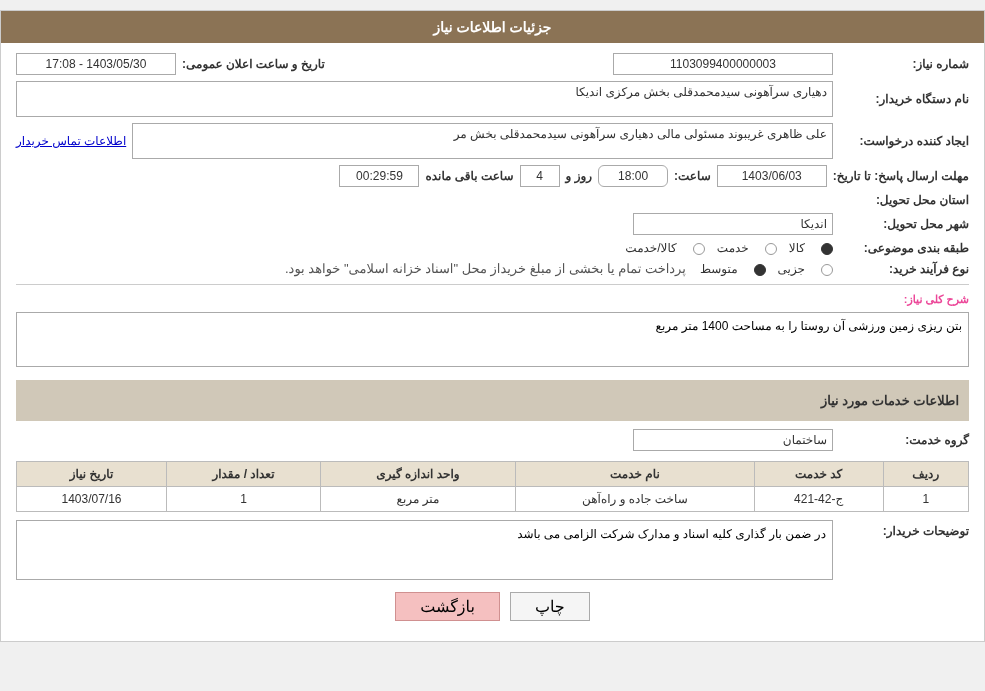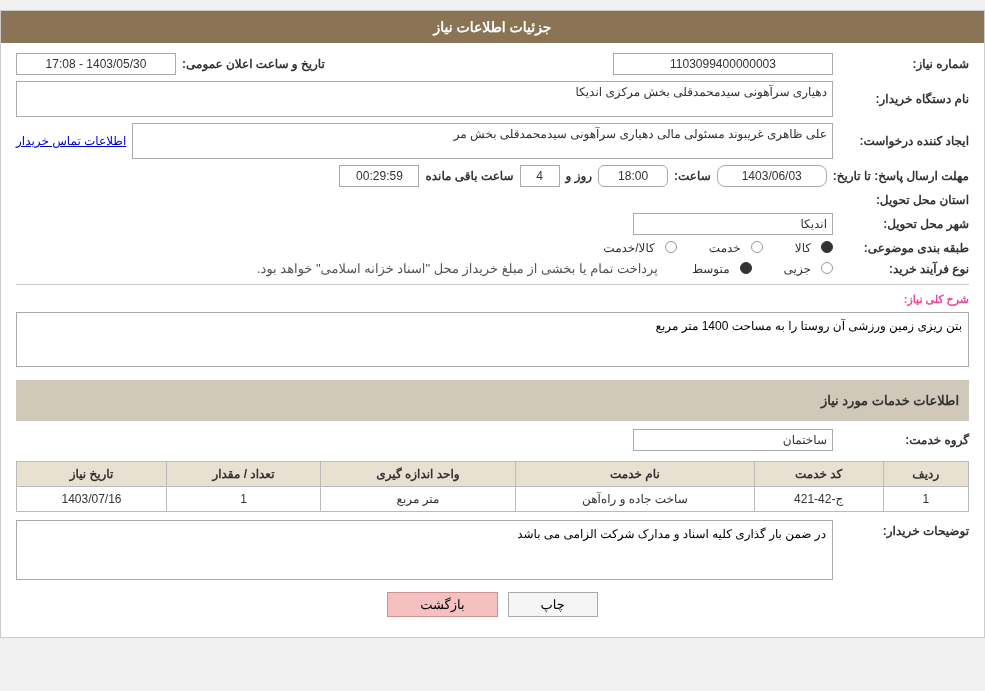--- a/index.html
+++ b/index.html
@@ -68,23 +68,22 @@
       text-align: right;
     }
     .radio-group {
       display: flex;
       gap: 12px;
       align-items: center;
       direction: rtl;
     }
     .radio-item {
       display: flex;
-      align-items: flex-start;
-      gap: 10px;
-      margin-left: 20px;
+      align-items: flex-end;
+      gap: 16px;
     }
     .radio-circle {
       width: 12px;
       height: 12px;
       border-radius: 50%;
       border: 1px solid #999;
       background: #fff;
       display: inline-block;
     }
     .radio-circle.selected {
@@ -141,26 +140,26 @@
       font-size: 12px;
       resize: none;
     }
     .footer-buttons {
       display: flex;
       justify-content: center;
       gap: 10px;
       margin: 12px 0 10px 0;
     }
     .btn {
-      padding: 4px 32px;
+      padding: 4px 24px;
       border: 1px solid #aaa;
       background: #f5f5f5;
       cursor: pointer;
       font-family: Tahoma, Arial, sans-serif;
-      font-size: 13px;
+      font-size: 16px;
     }
     .btn-print {
       background: #f5f5f5;
     }
     .btn-back {
       background: #f5c0c0;
       border-color: #d09090;
     }
     .inline-label {
       font-weight: bold;
@@ -200,21 +199,21 @@
     </div>
 
     <div class="row-flex">
       <span class="label">ایجاد کننده درخواست:</span>
       <div class="input-box-wide">علی ظاهری غریبوند مسئولی مالی  دهیاری سرآهونی سیدمحمدقلی بخش مر</div>
       <span class="contact-link">اطلاعات تماس خریدار</span>
     </div>
 
     <div class="row-flex">
       <span class="label">مهلت ارسال پاسخ: تا تاریخ:</span>
-      <div class="input-box" style="min-width:110px; text-align:center;border-radius:8px;">1403/06/03</div>
+      <div class="input-box" style="min-width:110px; text-align:center;">1403/06/03</div>
       <span class="inline-label">ساعت:</span>
       <div class="input-box" style="min-width:70px; text-align:center;border-radius:6px;">18:00</div>
       <span class="inline-label">روز و</span>
       <div class="input-box" style="min-width:40px; text-align:center;">4</div>
       <span class="inline-label">ساعت باقی مانده</span>
       <div class="input-box" style="min-width:80px; text-align:center;">00:29:59</div>
     </div>
 
     <div class="row-flex">
       <span class="label">استان محل تحویل:</span>

